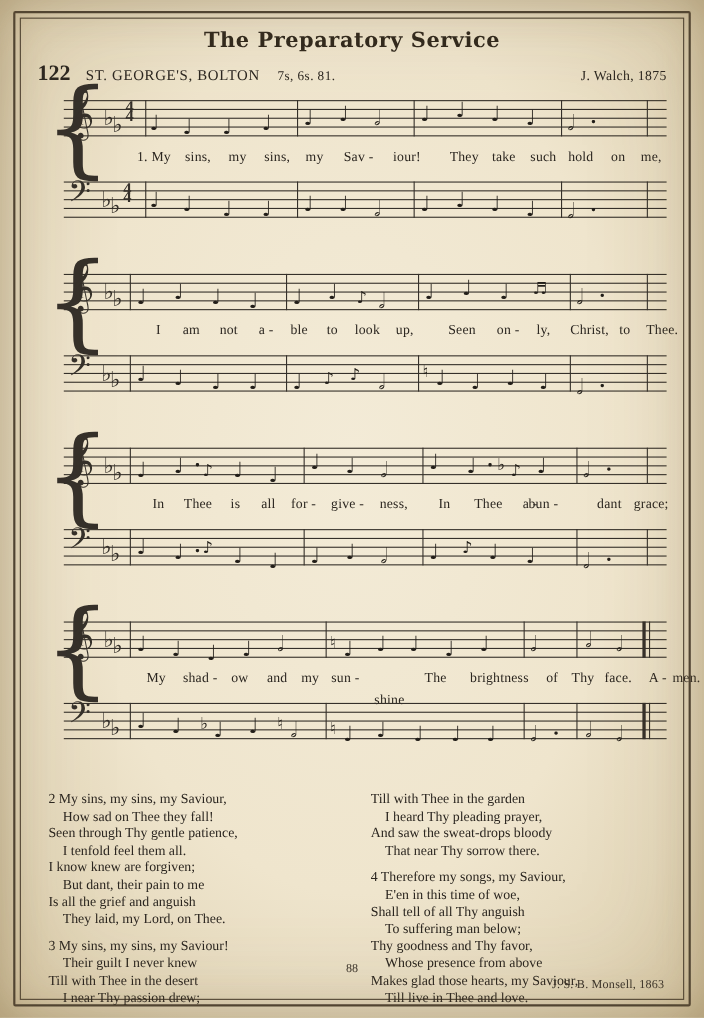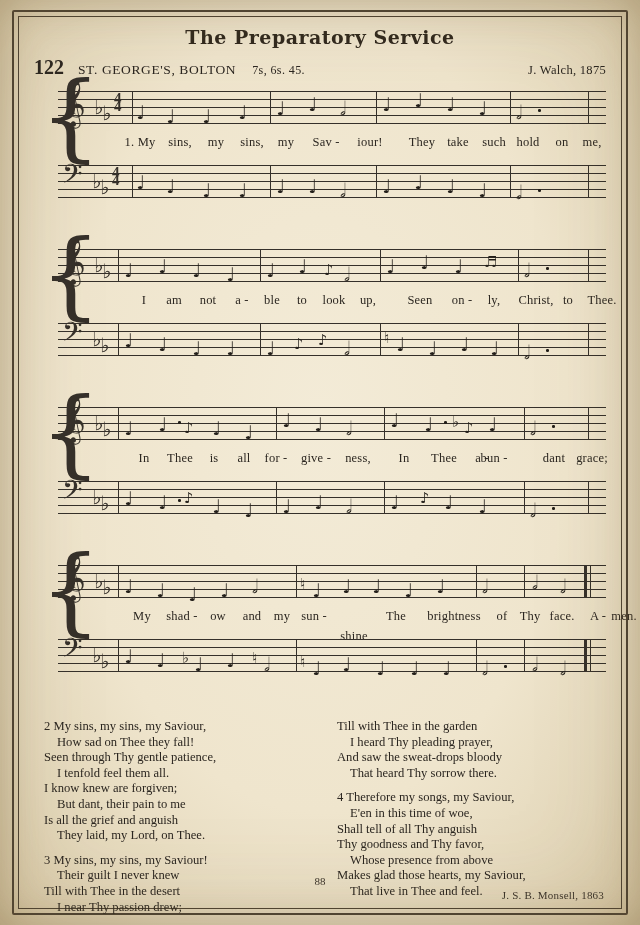--- a/index.html
+++ b/index.html
@@ -246,21 +246,21 @@
     <div class="frame-inner"></div>
   </div>
 
   <div class="content">
 
     <div class="section-title">The Preparatory Service</div>
 
     <div class="tune-line">
       <span class="hymn-number">122</span>
       <span class="tune-name">ST. GEORGE'S, BOLTON</span>
-      <span class="meter">7s, 6s.  45.</span>
+      <span class="meter">7s, 6s.  81.</span>
       <span class="composer">J. Walch, 1875</span>
     </div>
 
     <div class="system">
       <div class="brace">{</div>
 
       <div class="stave-block">
         <div class="staff">
           <div class="line"></div>
             <div class="line"></div>
@@ -638,31 +638,32 @@
         </div>
 
       </div>
 
       <div class="verse-col">
 
         <div class="verse">
           <div class="ln ind0">Till with Thee in the garden</div>
           <div class="ln ind1">I heard Thy pleading prayer,</div>
           <div class="ln ind0">And saw the sweat-drops bloody</div>
-          <div class="ln ind1">That heard Thy sorrow there.</div>
+          <div class="ln ind1">That near Thy sorrow there.</div>
         </div>
 
         <div class="verse">
           <div class="ln ind0"><span class="vnum">4</span> <span>Therefore my songs, my Saviour,</span></div>
           <div class="ln ind1">E'en in this time of woe,</div>
           <div class="ln ind0">Shall tell of all Thy anguish</div>
+          <div class="ln ind1">To suffering man below;</div>
           <div class="ln ind0">Thy goodness and Thy favor,</div>
           <div class="ln ind1">Whose presence from above</div>
           <div class="ln ind0">Makes glad those hearts, my Saviour,</div>
-          <div class="ln ind1">That live in Thee and feel.</div>
+          <div class="ln ind1">Till live in Thee and love.</div>
         </div>
 
       </div>
     </div>
 
     <div class="page-number">88</div>
     <div class="attribution">J. S. B. Monsell, 1863</div>
 
   </div>
 </div>

